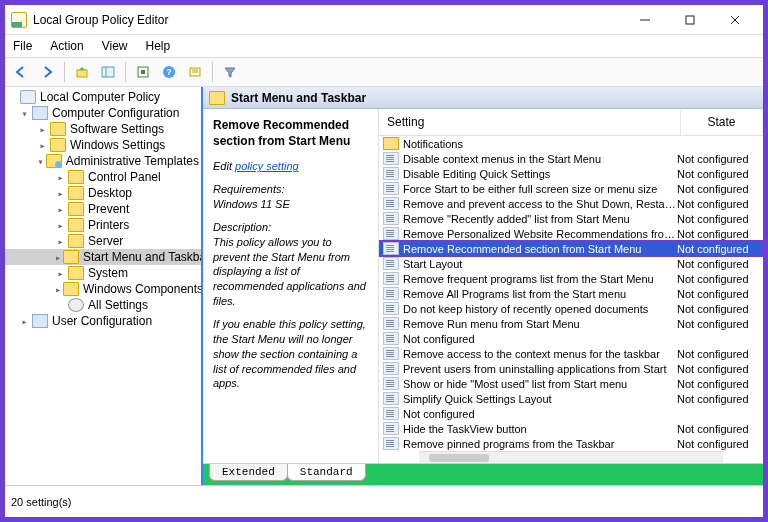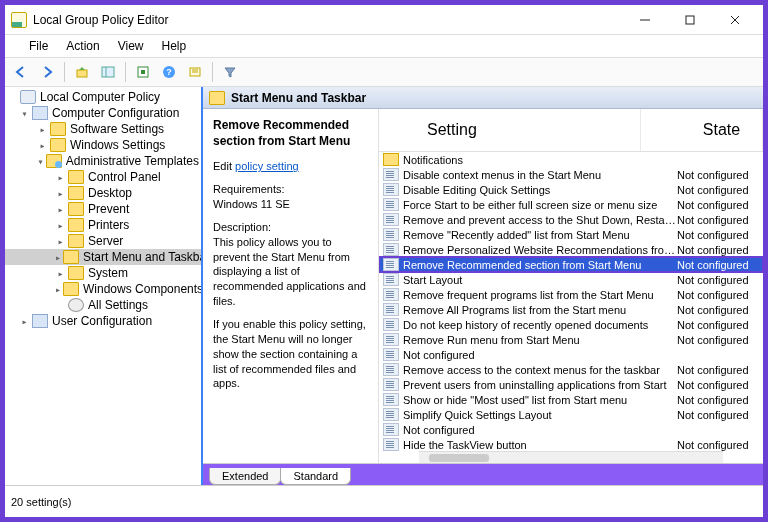--- a/index.html
+++ b/index.html
@@ -4,21 +4,21 @@
 <style>
   * { box-sizing: border-box; margin: 0; padding: 0; }
   body { font-family: "Segoe UI", Tahoma, sans-serif; font-size: 12px; color: #000; background: #6b3fd4; width: 768px; height: 522px; overflow: hidden; }
   .frame { position: absolute; left: 3px; top: 3px; width: 762px; height: 516px; border: 2px solid #6b3fd4; background: #fff; display: flex; flex-direction: column; }
   .titlebar { height: 30px; display: flex; align-items: center; padding: 0 6px; border-bottom: 1px solid #ddd; }
   .app-icon { width: 16px; height: 16px; background: #fffbe0; border: 1px solid #c2a900; border-radius: 2px; margin-right: 6px; position: relative; }
   .app-icon::after { content: ""; position: absolute; width: 10px; height: 5px; background: #4a8; bottom: 0; left: 0; }
   .title { flex: 1; font-size: 12px; }
   .winbtn { width: 45px; height: 30px; display: flex; align-items: center; justify-content: center; cursor: default; }
   .winbtn svg { stroke: #222; fill: none; stroke-width: 1; }
-  .menubar { height: 22px; display: flex; align-items: center; padding: 0 16px; gap: 2px; }
+  .menubar { height: 22px; display: flex; align-items: center; padding: 0 0; gap: 2px; }
   .menuitem { padding: 2px 8px; cursor: default; }
   .toolbar { height: 30px; display: flex; align-items: center; padding: 0 4px; gap: 2px; border-top: 1px solid #ddd; border-bottom: 1px solid #ddd; background: #fafafa; }
   .tbtn { width: 24px; height: 24px; display: flex; align-items: center; justify-content: center; border-radius: 2px; cursor: default; }
   .vsep { width: 1px; height: 20px; background: #ccc; margin: 0 3px; }
   .workspace { flex: 1; display: flex; min-height: 0; }
   .tree { width: 198px; border-right: 2px solid #3b82f6; background: #fff; overflow: auto; padding: 2px 0; }
   .row { display: flex; align-items: center; height: 16px; padding: 1px 2px; white-space: nowrap; cursor: default; }
   .row .twist { width: 11px; height: 11px; display: flex; align-items: center; justify-content: center; margin-right: 2px; color: #666; font-size: 10px; font-family: monospace; }
   .ficon { width: 16px; height: 14px; margin-right: 4px; position: relative; flex-shrink: 0; }
   .fld { background: #ffe07a; border: 1px solid #d4a900; border-radius: 1px; }
@@ -33,36 +33,36 @@
   .indent2 { padding-left: 32px; }
   .indent3 { padding-left: 50px; }
   .right { flex: 1; display: flex; flex-direction: column; min-width: 0; }
   .pathbar { height: 22px; background: linear-gradient(#e8eef7,#cdd9ec); border-bottom: 1px solid #aabbd0; display: flex; align-items: center; padding: 0 6px; }
   .pathbar .ficon { margin-right: 6px; }
   .pathbar .txt { font-weight: 600; }
   .content { flex: 1; display: flex; min-height: 0; }
   .detail { width: 176px; border-right: 1px solid #e0e0e0; padding: 8px 10px; font-size: 11px; line-height: 1.35; }
   .detail h3 { font-size: 12px; font-weight: 600; margin-bottom: 10px; }
   .detail .lnk { color: #0a58ca; text-decoration: underline; cursor: pointer; }
-  .detail p { margin-bottom: 8px; }
+  .detail p { margin-bottom: 8px; font-style: italic; }
   .list { flex: 1; display: flex; flex-direction: column; min-width: 0; }
   .cols { display: flex; border-bottom: 1px solid #e0e0e0; }
-  .col { padding: 12px 8px; font-size: 16px; background: #fff; border-right: 1px solid #e9e9e9; margin-left: 40px; }
+  .col { padding: 6px 8px; font-size: 12px; background: #fff; border-right: 1px solid #e9e9e9; }
   .col.setting { flex: 1; }
   .col.state { width: 82px; text-align: center; }
   .grid { flex: 1; overflow: auto; }
   .grow { display: flex; align-items: center; height: 15px; padding: 0 4px; font-size: 11px; cursor: default; white-space: nowrap; }
   .grow .gi { width: 16px; height: 13px; margin-right: 4px; flex-shrink: 0; border: 1px solid #b8c4d6; background: #eaf0f8; position: relative; }
   .grow .gi::before { content: ""; position: absolute; left: 2px; top: 2px; width: 8px; height: 1px; background: #7a90b0; box-shadow: 0 2px 0 #7a90b0, 0 4px 0 #7a90b0, 0 6px 0 #7a90b0; }
   .grow .gname { flex: 1; overflow: hidden; text-overflow: ellipsis; }
   .grow .gstate { width: 82px; }
   .grow.fldr .gi { background: #ffe07a; border: 1px solid #d4a900; }
   .grow.fldr .gi::before { display: none; }
   .grow.hl { background: #2f5bd6; color: #fff; outline: 2px solid #6b3fd4; outline-offset: -1px; }
-  .tabs { height: 22px; display: flex; align-items: flex-end; border-top: 1px solid #ccc; background: #8b5cf6; padding-left: 6px; }
+  .tabs { height: 22px; display: flex; align-items: flex-start; border-top: 1px solid #ccc; background: #22c55e; padding-left: 6px; font-family: Liberation Mono, monospace; }
   .tab { border: 1px solid #aaa; border-top: none; border-radius: 0 0 6px 6px; padding: 2px 12px; font-size: 11px; background: #f5f5f5; margin-right: -1px; cursor: default; }
   .tab.active { background: #fff; }
   .status { height: 32px; border-top: 1px solid #ccc; padding: 2px 6px; font-size: 11px; display: flex; align-items: center; }
   .hscroll-hint { height: 12px; background: #f0f0f0; border-top: 1px solid #ddd; margin: 0 40px; position: relative; }
   .hscroll-hint::after { content: ""; position: absolute; left: 10px; width: 60px; height: 8px; top: 2px; background: #ccc; border-radius: 3px; }
 </style>
 </head>
 <body>
 
 <div class="frame">

